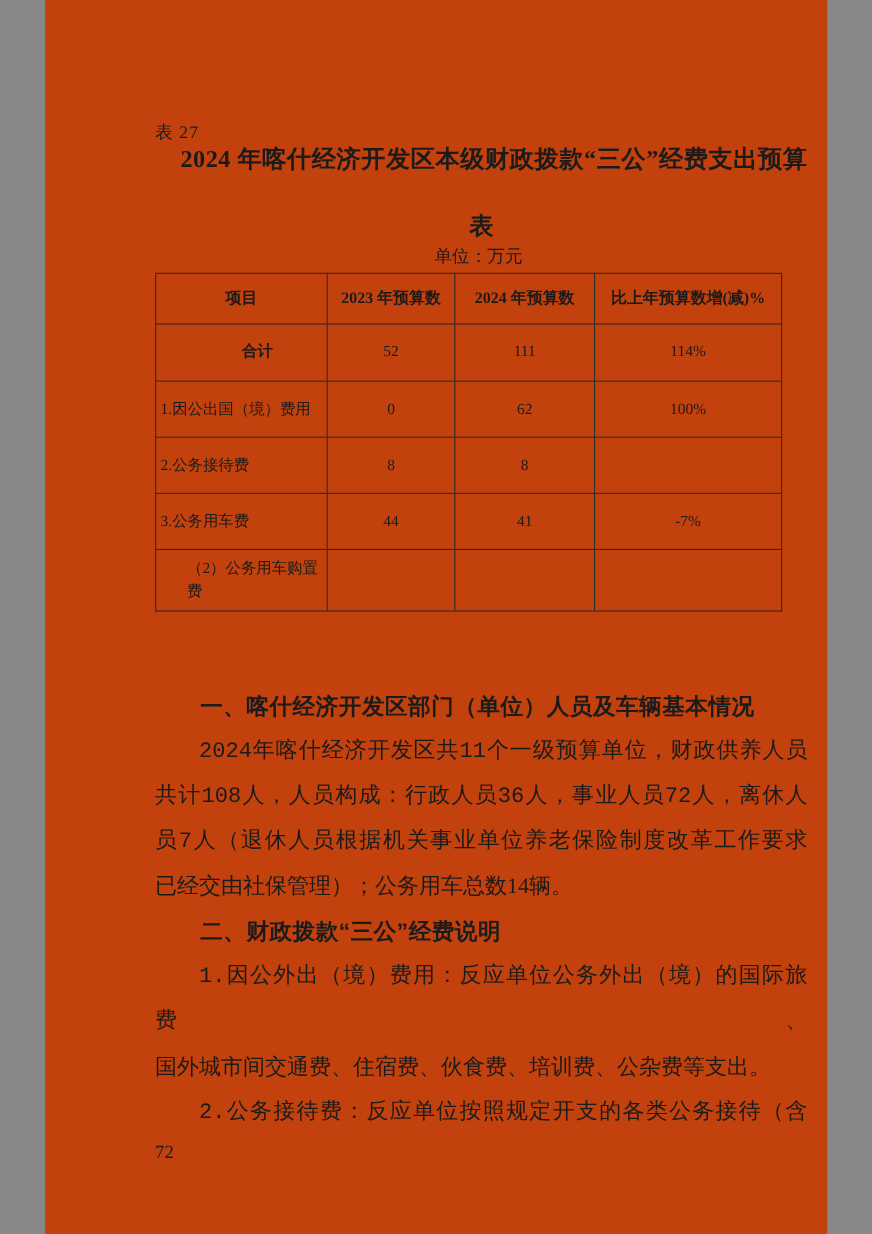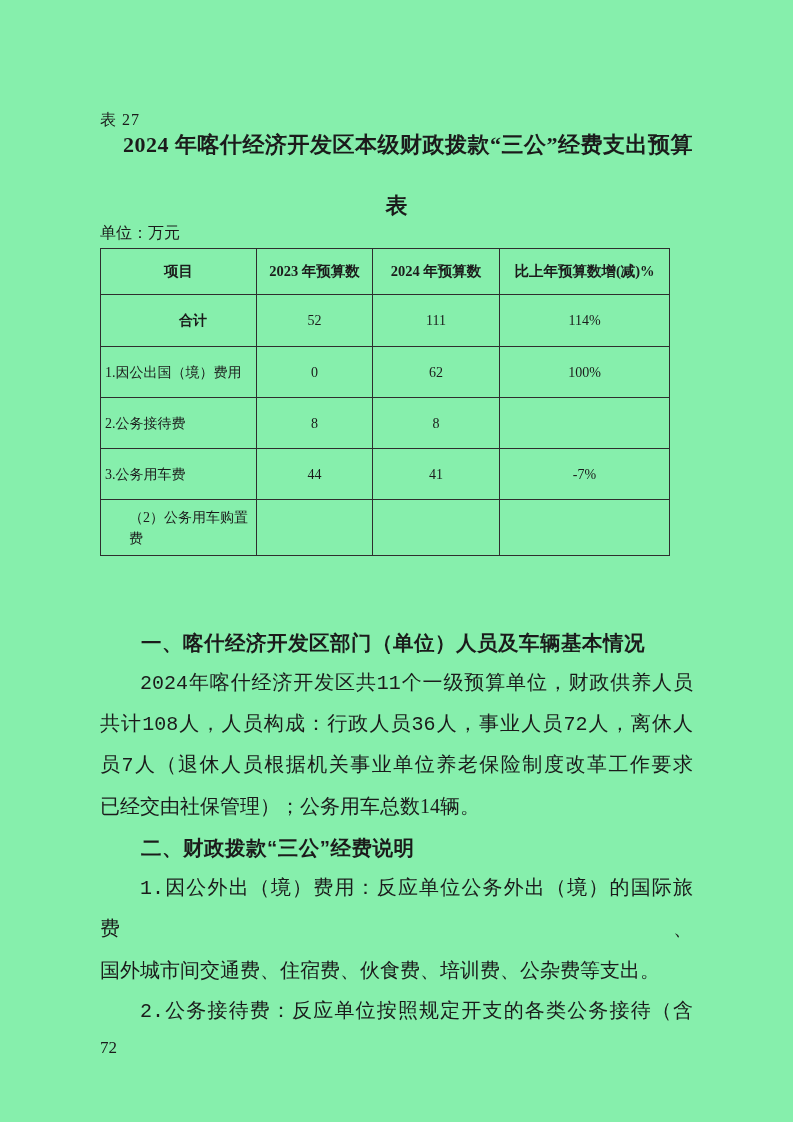--- a/index.html
+++ b/index.html
@@ -1,39 +1,39 @@
 <!DOCTYPE html>
 <html><head>
 <meta charset="utf-8">
 <style>
   html,body{margin:0;padding:0;background:#888;}
   .page{
     position:relative;
-    width:793px;height:1122px;
+    width:711px;height:1122px;
     margin:0 auto;
-    background:#86efac;
+    background:#c2410c;
     font-family:"Liberation Serif","DejaVu Serif",serif;
     color:#1b1b1b;
     overflow:hidden;
   }
   .tbl-label{
     position:absolute;left:100px;top:110px;
     font-size:16px;letter-spacing:1px;
   }
   .title-line1{
     position:absolute;left:88px;top:130px;width:605px;
     text-align:right;font-size:22px;font-weight:bold;letter-spacing:0.5px;
   }
   .title-line2{
     position:absolute;left:100px;top:191px;width:593px;
     text-align:center;font-size:22px;font-weight:bold;
   }
   .unit-label{
     position:absolute;left:100px;top:223px;width:588px;
-    text-align:left;font-size:16px;
+    text-align:center;font-size:16px;
   }
   table.budget{
     position:absolute;left:100px;top:248px;
     width:557px;border-collapse:collapse;table-layout:fixed;
   }
   table.budget td{
     border:1.5px solid #2e2e2e;
     vertical-align:middle;
     font-size:14px;
     padding:2px 4px;

